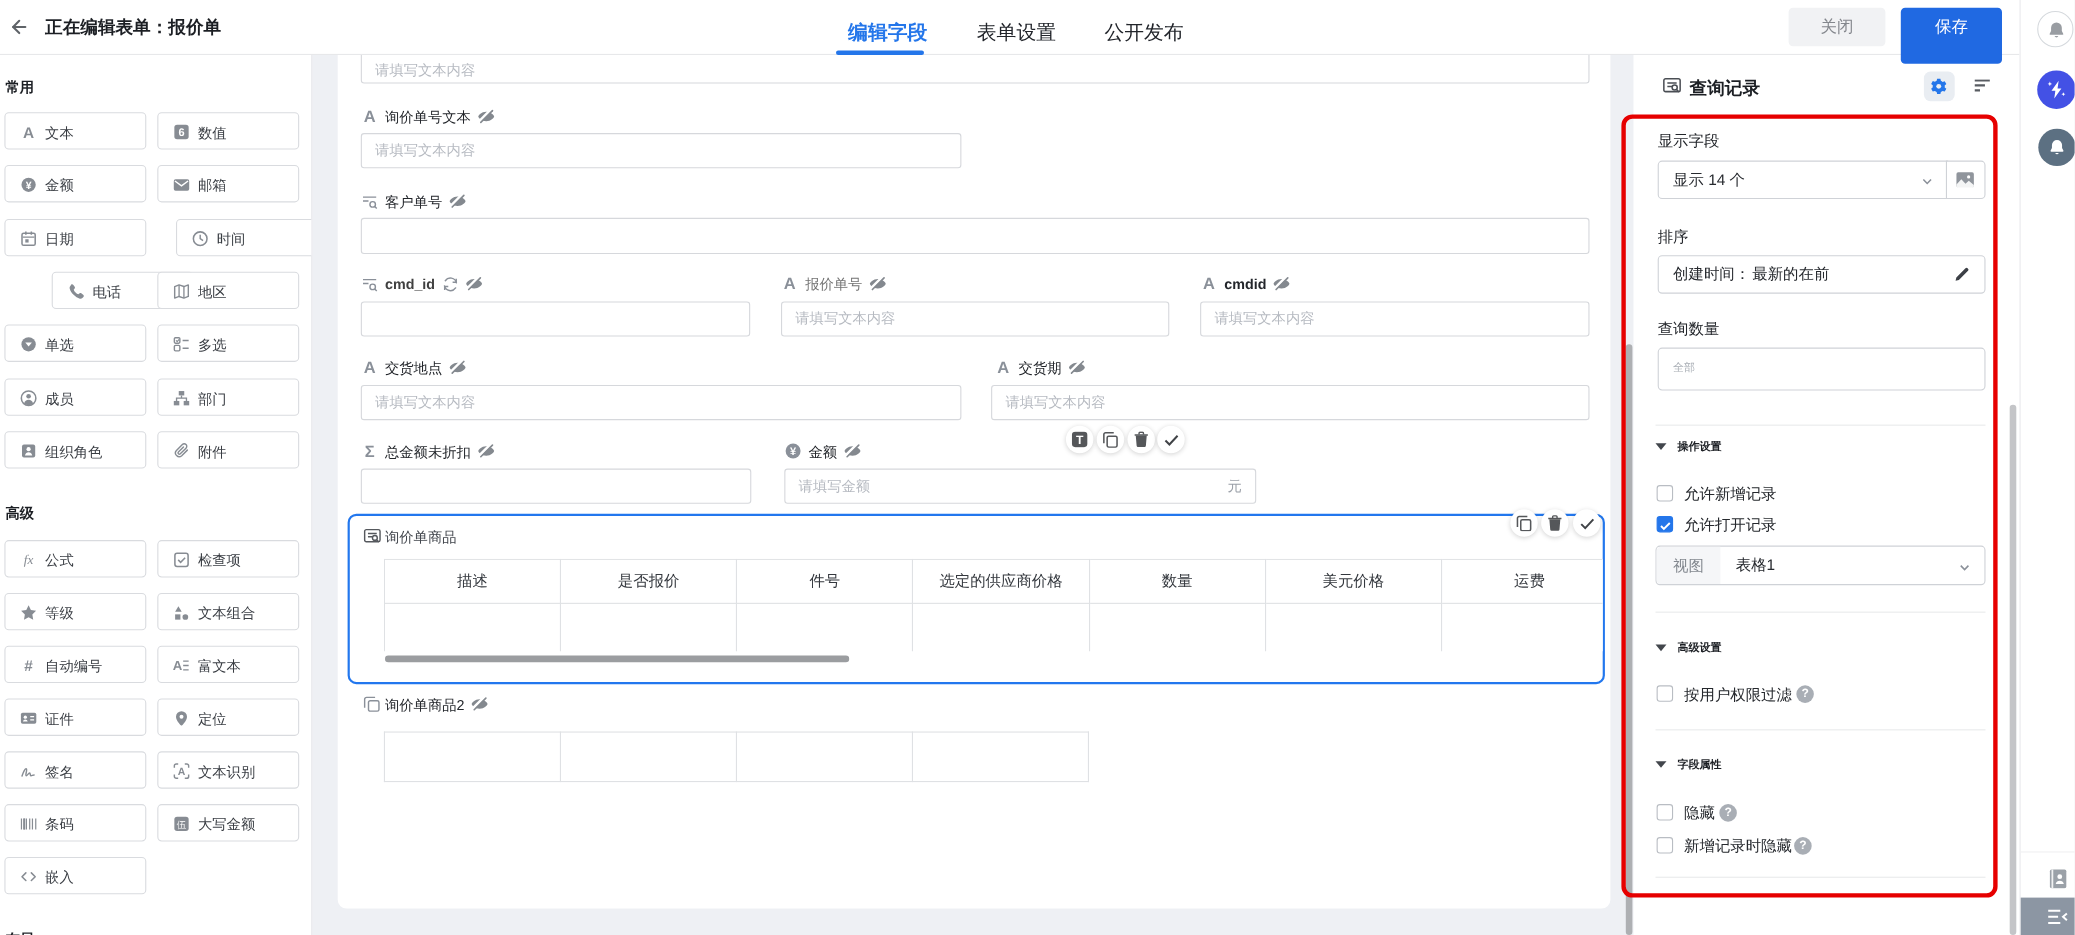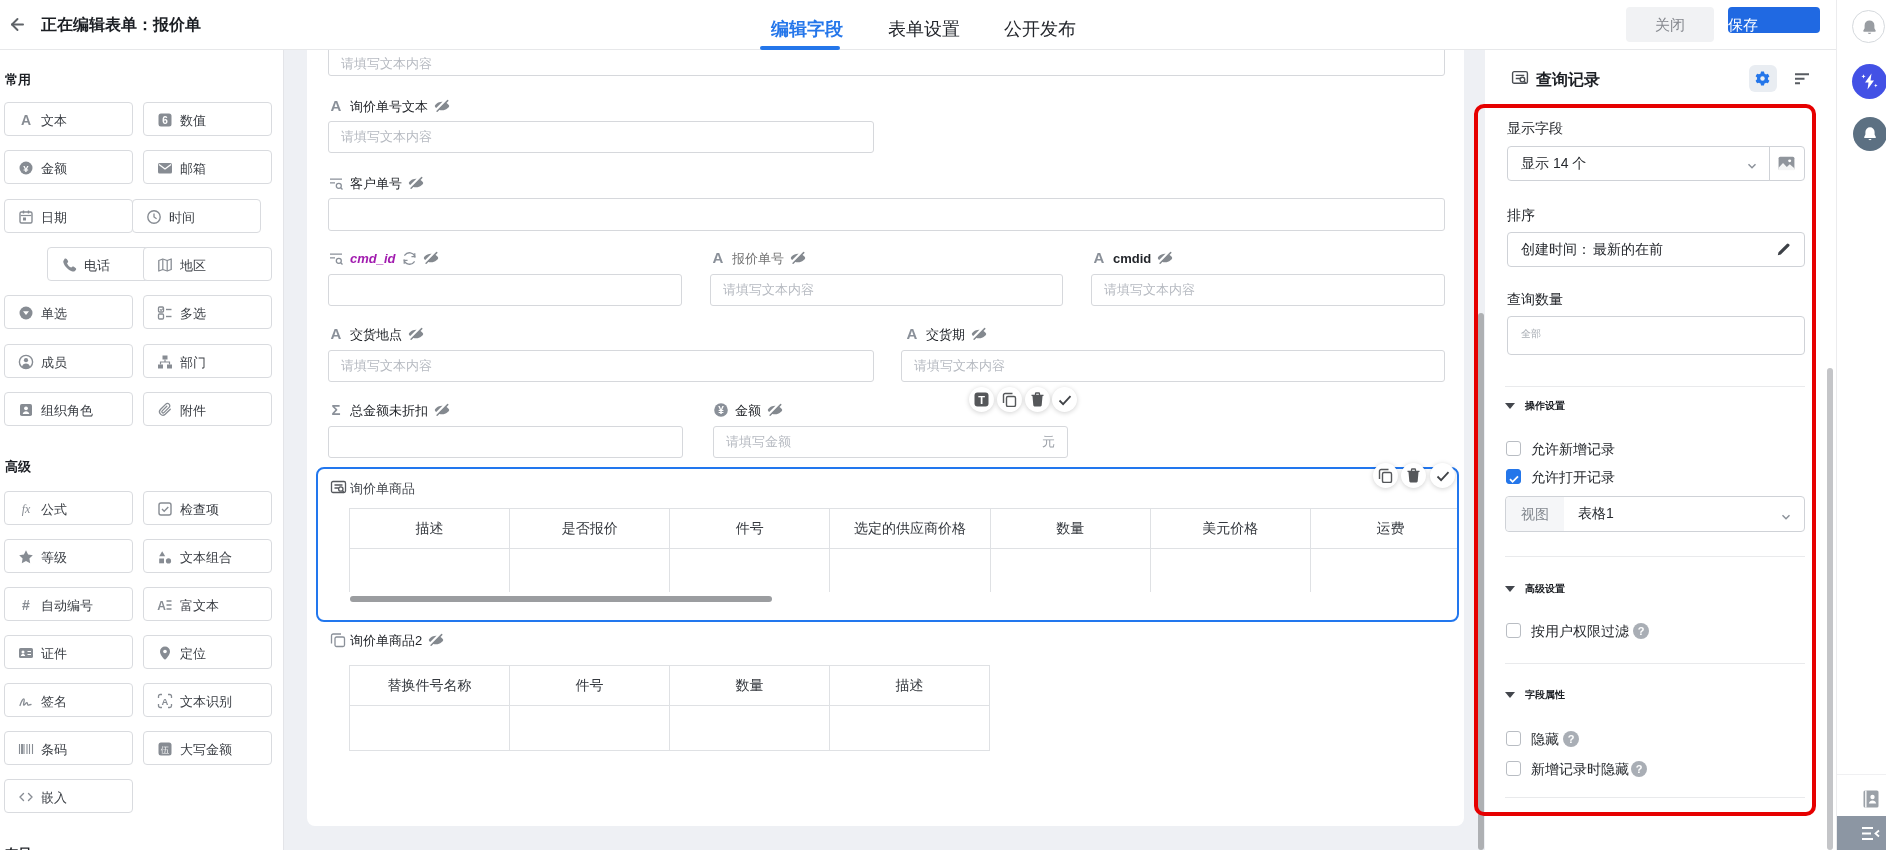--- a/index.html
+++ b/index.html
@@ -9,21 +9,21 @@
   .abs { position:absolute; }
   
   #header { position:absolute; left:0; top:0; width:1836px; height:50px; background:#fff; border-bottom:1px solid #e7e8ea; z-index:30; }
   #header .back { position:absolute; left:8px; top:15px; width:19px; height:19px; }
   #header .title { position:absolute; left:41px; top:15px; font-size:16px; color:#1c1f24; font-weight:700; }
   #header .title .sub { font-weight:700; }
   .tab { position:absolute; top:17px; font-size:18px; color:#21242a; }
   .tab.active { color:#2476ea; font-weight:700; }
   .tabline { position:absolute; left:760px; top:46px; width:80px; height:4px; background:#2476ea; border-radius:2px; }
   .btn-close { position:absolute; left:1626px; top:7px; width:88px; height:35px; background:#f1f2f4; border-radius:4px; color:#84878d; font-size:15px; text-align:center; line-height:35px; }
-  .btn-save { position:absolute; left:1728px; top:7px; width:92px; height:26px; background:#2069e2; border-radius:4px; color:#fff; font-size:15px; line-height:35px; }
+  .btn-save { position:absolute; left:1728px; top:7px; width:92px; height:51px; background:#2069e2; border-radius:4px; color:#fff; font-size:15px; text-align:center; line-height:35px; }
   
   #sidebar { position:absolute; left:0; top:50px; width:284px; height:800px; background:#fff; border-right:1px solid #e3e4e8; overflow:hidden; z-index:5; }
   .sec-label { position:absolute; left:5px; font-size:13px; font-weight:700; color:#1c1f24; }
   .fbtn { position:absolute; width:129px; height:34px; border:1px solid #d9dbdf; border-radius:4px; background:#fff; }
   .fbtn .fi { position:absolute; left:13px; top:9px; width:16px; height:16px; color:#6f747c; }
   .fbtn .ft { position:absolute; left:36px; top:9px; font-size:13px; color:#393d43; }
   
   #canvas-card { position:absolute; left:307px; top:30px; width:1157px; height:796px; background:#fff; border-radius:8px; z-index:1; }
   .flabel { position:absolute; height:16px; font-size:13px; color:#42464d; white-space:nowrap; }
   .flabel svg { vertical-align:-3px; }
@@ -71,21 +71,21 @@
         </svg></span><span style="font-weight:400;color:#23262b;">客户单号</span><span style="display:inline-block;width:6px;"></span><svg width="16" height="16" viewBox="0 0 16 16">
         <path d="M8 3.7c4.3 0 7.2 3.2 7.2 4.3S12.3 12.3 8 12.3.8 9.1.8 8 3.7 3.7 8 3.7z" fill="#84898f"></path>
         <path d="M12.4 1.6L1.6 12.4" stroke="#fff" stroke-width="2.6"></path>
         <path d="M13.7 2.6L3.1 13.2" stroke="#84898f" stroke-width="1.5" stroke-linecap="round"></path>
       </svg></div>
 <div class="inp" style="left:328px;top:198px;width:1117px;height:33px;"></div>
 <div class="flabel" style="left:328px;top:250px;"><span style="display:inline-block;width:22px;"><svg width="16" height="16" viewBox="0 0 16 16" fill="none" stroke="#8a9099" stroke-width="1.3">
           <path d="M2 4.2h12M2 7.8h5"></path>
           <circle cx="10.8" cy="10.8" r="2.5"></circle>
           <path d="M12.7 12.7l1.8 1.8"></path>
-        </svg></span><span style="font-weight:400;color:#a21caf;font-style:italic;"><span style="font-weight:700;">cmd_id</span></span><span style="display:inline-block;width:6px;"></span><svg width="15" height="15" viewBox="0 0 16 16" fill="none" stroke="#8a9099" stroke-width="1.4">
+        </svg></span><span style="font-weight:400;color:#404040;"><span style="font-weight:700;">cmd_id</span></span><span style="display:inline-block;width:6px;"></span><svg width="15" height="15" viewBox="0 0 16 16" fill="none" stroke="#8a9099" stroke-width="1.4">
         <path d="M13.8 6.5A6 6 0 003 4.5M2.2 9.5A6 6 0 0013 11.5" stroke-linecap="round"></path>
         <path d="M13.6 2.5v3.5h-3.5M2.4 13.5V10h3.5" stroke-linejoin="round"></path>
       </svg><span style="display:inline-block;width:6px;"></span><svg width="16" height="16" viewBox="0 0 16 16">
         <path d="M8 3.7c4.3 0 7.2 3.2 7.2 4.3S12.3 12.3 8 12.3.8 9.1.8 8 3.7 3.7 8 3.7z" fill="#84898f"></path>
         <path d="M12.4 1.6L1.6 12.4" stroke="#fff" stroke-width="2.6"></path>
         <path d="M13.7 2.6L3.1 13.2" stroke="#84898f" stroke-width="1.5" stroke-linecap="round"></path>
       </svg></div>
 <div class="flabel" style="left:710px;top:250px;"><span style="display:inline-block;width:22px;"><svg width="16" height="16" viewBox="0 0 16 16">
           <text x="8" y="13" text-anchor="middle" font-size="15" font-weight="bold" fill="#8a9099" font-family="Liberation Sans">A</text>
         </svg></span><span style="font-weight:400;color:#737373;">报价单号</span><span style="display:inline-block;width:6px;"></span><svg width="16" height="16" viewBox="0 0 16 16">
@@ -152,21 +152,21 @@
       </svg></div>
 <div class="flabel" style="left:713px;top:402px;"><span style="display:inline-block;width:22px;"><svg width="16" height="16" viewBox="0 0 16 16">
           <circle cx="8" cy="8" r="6.8" fill="#8a9099"></circle>
           <text x="8" y="11.8" text-anchor="middle" font-size="10" font-weight="bold" fill="#fff" font-family="Liberation Sans">¥</text>
         </svg></span><span style="font-weight:400;color:#23262b;">金额</span><span style="display:inline-block;width:6px;"></span><svg width="16" height="16" viewBox="0 0 16 16">
         <path d="M8 3.7c4.3 0 7.2 3.2 7.2 4.3S12.3 12.3 8 12.3.8 9.1.8 8 3.7 3.7 8 3.7z" fill="#84898f"></path>
         <path d="M12.4 1.6L1.6 12.4" stroke="#fff" stroke-width="2.6"></path>
         <path d="M13.7 2.6L3.1 13.2" stroke="#84898f" stroke-width="1.5" stroke-linecap="round"></path>
       </svg></div>
 <div class="inp" style="left:328px;top:426px;width:355px;height:32px;"></div>
-<div class="inp" style="left:713px;top:426px;width:355px;height:32px;">请填写金额<span style="position:absolute;right:12px;top:0;color:#9ba0a8;">元</span></div>
+<div class="inp" style="left:713px;top:426px;width:429px;height:32px;">请填写金额<span style="position:absolute;right:12px;top:0;color:#9ba0a8;">元</span></div>
 <div class="abs" style="left:316px;top:467px;width:1143px;height:155px;border:2px solid #2277ee;border-radius:8px;background:#fff;"></div>
 <div class="flabel" style="left:330px;top:479px;"><span style="display:inline-block;width:20px;"><svg width="17" height="17" viewBox="0 0 17 17" fill="none" stroke="#55585d" stroke-width="1.3">
           <rect x="1.5" y="2.5" width="14" height="11" rx="1.5"></rect>
           <path d="M4.5 6h8M4.5 9h4"></path>
           <circle cx="10.8" cy="10" r="2.2"></circle>
           <path d="M12.4 11.6l2 2.2"></path>
         </svg></span><span>询价单商品</span></div>
 <div class="icirc" style="left:1372.5px;top:462.5px;">
       <svg width="15" height="15" viewBox="0 0 15 15" fill="none" stroke="#55575a" stroke-width="1.4">
         <rect x="4.5" y="4.5" width="9" height="10" rx="1.4"></rect>
@@ -213,26 +213,20 @@
 <div class="flabel" style="left:330px;top:632px;"><span style="display:inline-block;width:20px;"><svg width="16" height="16" viewBox="0 0 16 16" fill="none" stroke="#8a9099" stroke-width="1.3">
           <rect x="5" y="5" width="9.5" height="9.5" rx="1.5"></rect>
           <path d="M11 2H3.2A1.7 1.7 0 001.5 3.7V11.5"></path>
         </svg></span><span style="font-weight:400;color:#23262b;">询价单商品2</span><span style="display:inline-block;width:6px;"></span><svg width="16" height="16" viewBox="0 0 16 16">
         <path d="M8 3.7c4.3 0 7.2 3.2 7.2 4.3S12.3 12.3 8 12.3.8 9.1.8 8 3.7 3.7 8 3.7z" fill="#84898f"></path>
         <path d="M12.4 1.6L1.6 12.4" stroke="#fff" stroke-width="2.6"></path>
         <path d="M13.7 2.6L3.1 13.2" stroke="#84898f" stroke-width="1.5" stroke-linecap="round"></path>
       </svg></div>
 <table class="grid" style="left:349px;top:665px;">
       <tbody>
-        <tr>
-          <td style="height:39px;">替换件号名称</td>
-          <td style="height:39px;">件号</td>
-          <td style="height:39px;">数量</td>
-          <td style="height:40px;">描述</td>
-        </tr>
         <tr>
           <td style="height:45px;"></td>
           <td style="height:45px;"></td>
           <td style="height:45px;"></td>
           <td style="height:45px;"></td>
         </tr>
       </tbody>
     </table>
 </div>
 <div id="header">
@@ -279,21 +273,21 @@
     </div>
   <div class="fbtn" style="left:4px; top:149px;">
       <svg class="fi" viewBox="0 0 16 16">
         <rect x="2" y="3" width="12" height="11" rx="1.5" fill="none" stroke="#878c93" stroke-width="1.4"></rect>
         <path d="M2.7 6.5h10.6" stroke="#878c93" stroke-width="1.2"></path>
         <path d="M5.5 1.5v3M10.5 1.5v3" stroke="#878c93" stroke-width="1.4"></path>
         <rect x="5" y="8.5" width="3" height="3" fill="#878c93"></rect>
       </svg>
       <div class="ft">日期</div>
     </div>
-  <div class="fbtn" style="left:132px; top:149px;">
+  <div class="fbtn" style="left:160px; top:149px;">
       <svg class="fi" viewBox="0 0 16 16">
         <circle cx="8" cy="8" r="6.2" fill="none" stroke="#878c93" stroke-width="1.4"></circle>
         <path d="M8 4.5V8l2.6 1.8" stroke="#878c93" stroke-width="1.3" fill="none"></path>
       </svg>
       <div class="ft">时间</div>
     </div>
   <div class="fbtn" style="left:4px; top:197px;margin-left:43px;">
       <svg class="fi" viewBox="0 0 16 16">
         <path d="M3.6 1.8c.6-.6 1.6-.5 2.1.2l1.2 1.7c.4.6.3 1.4-.2 1.9l-.7.7c.3.9.9 1.8 1.7 2.6.8.8 1.7 1.4 2.6 1.7l.7-.7c.5-.5 1.3-.6 1.9-.2l1.7 1.2c.7.5.8 1.5.2 2.1l-.9.9c-.6.6-1.5.9-2.3.6-2-.6-4-1.8-5.7-3.5C4.2 9.4 3 7.4 2.4 5.4c-.3-.8 0-1.7.6-2.3z" fill="#878c93"></path>
       </svg>

